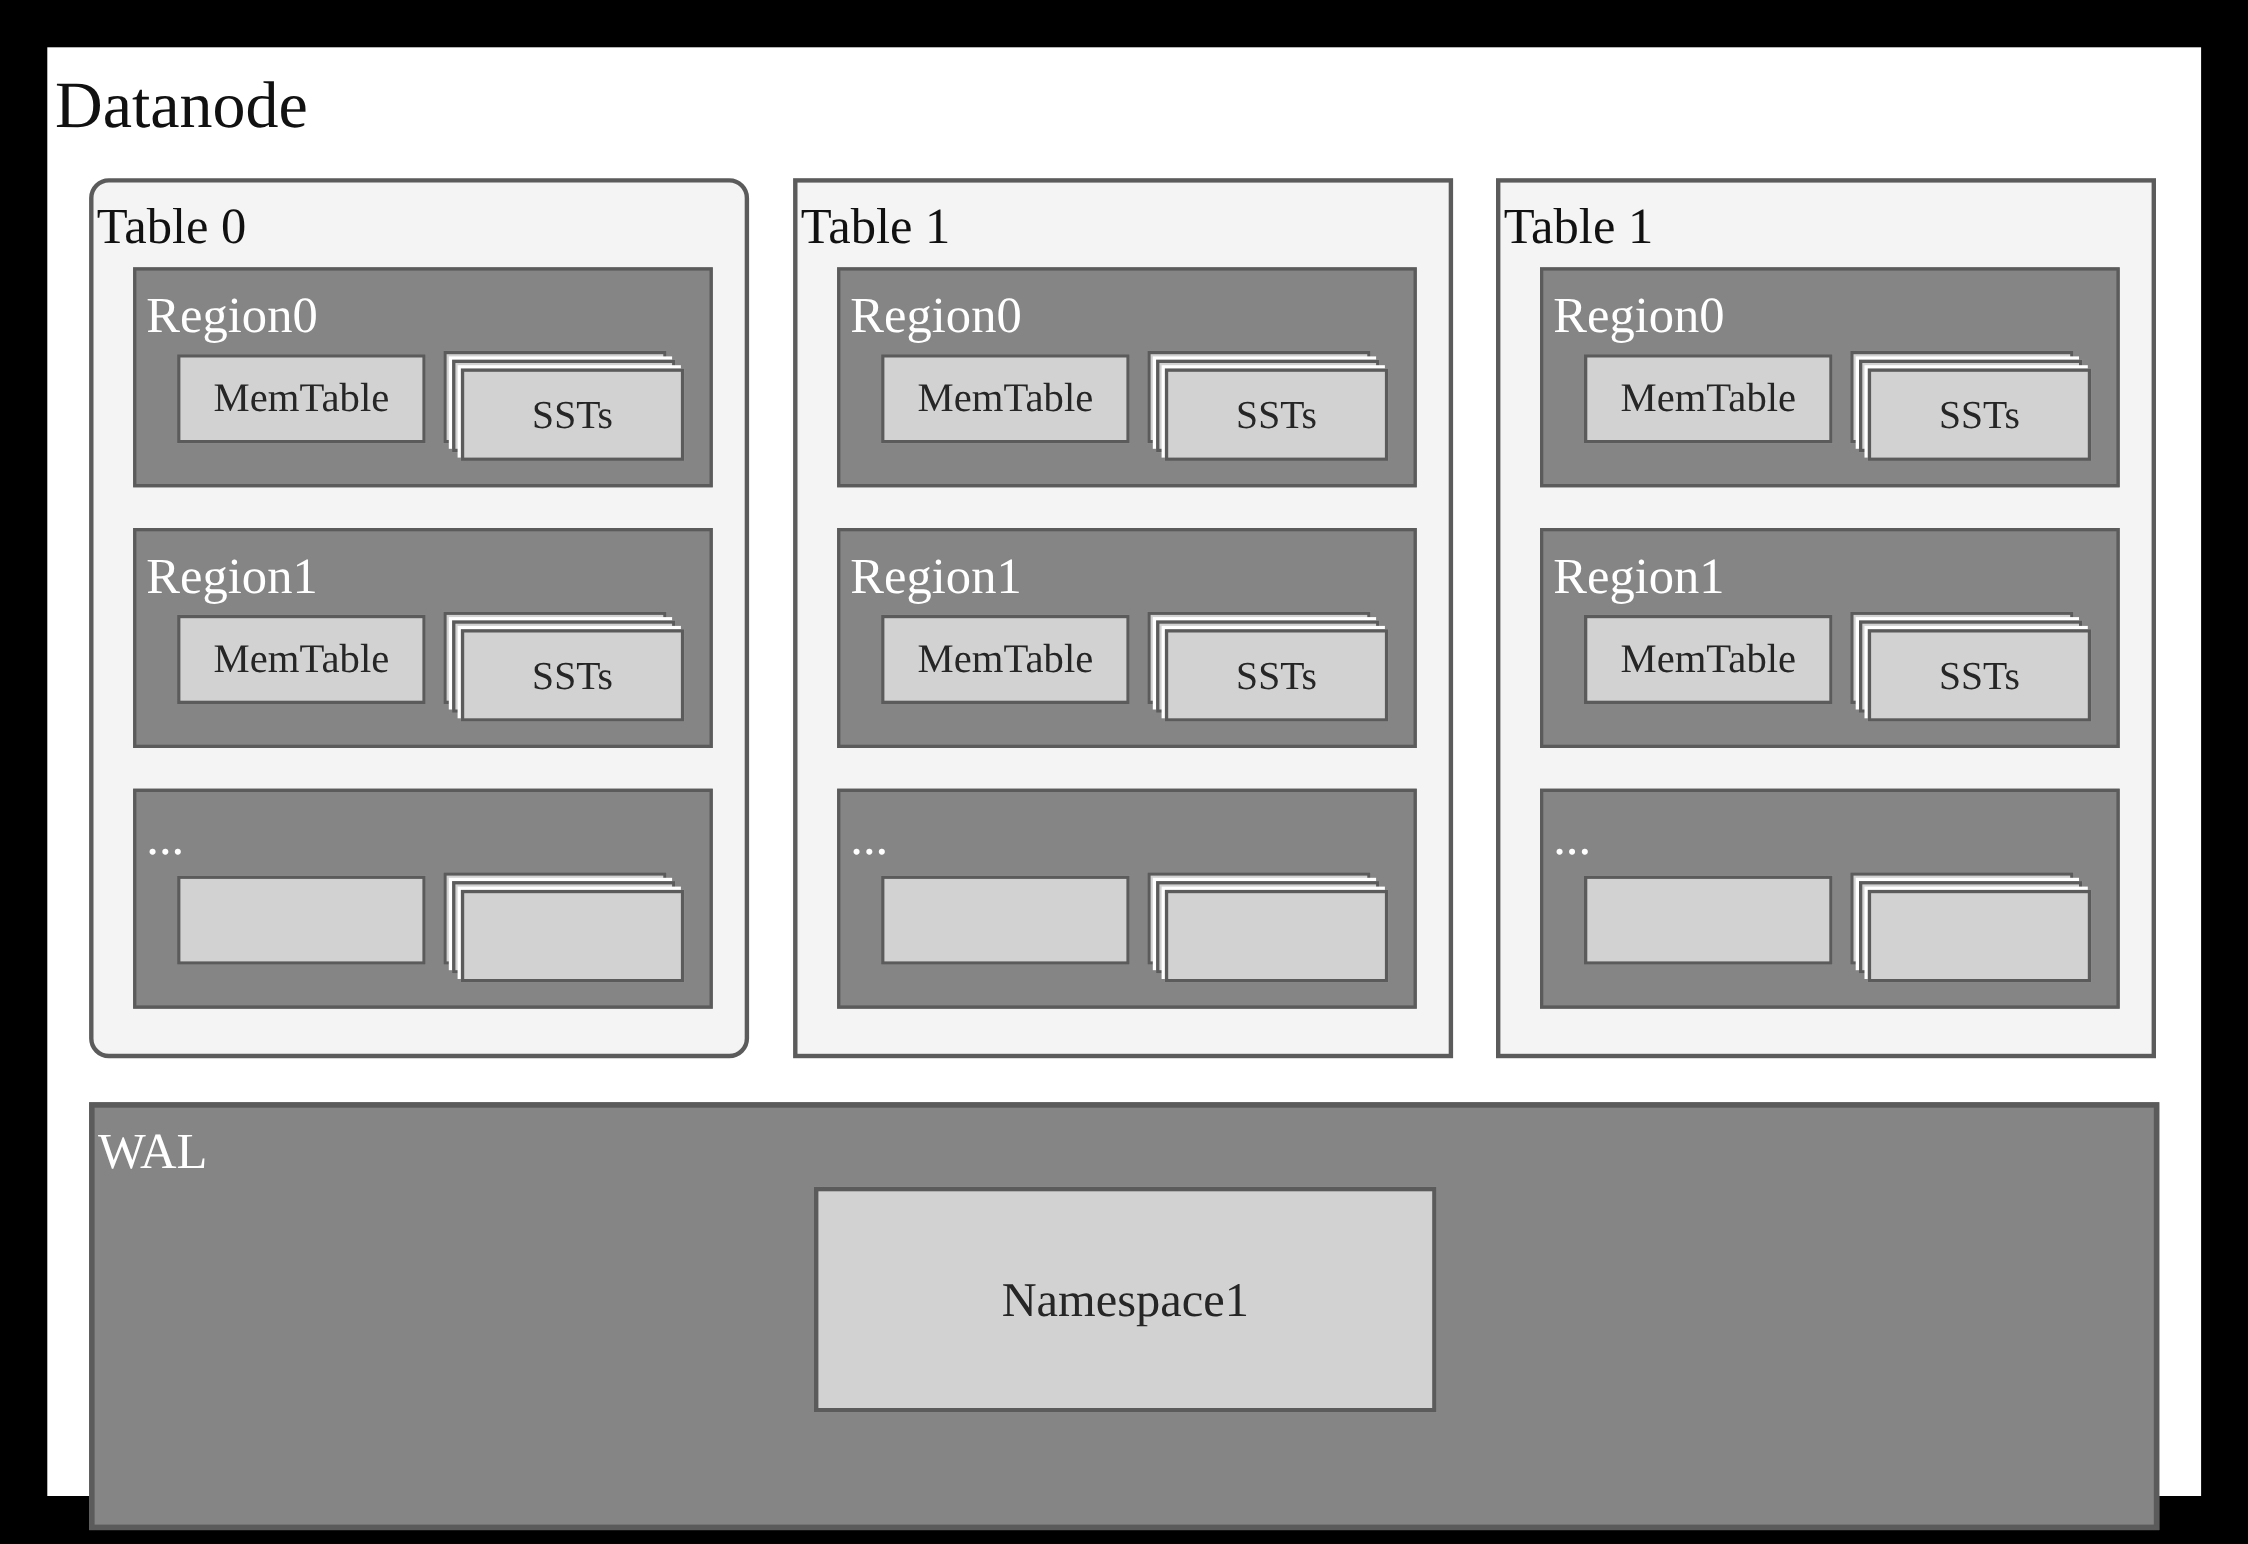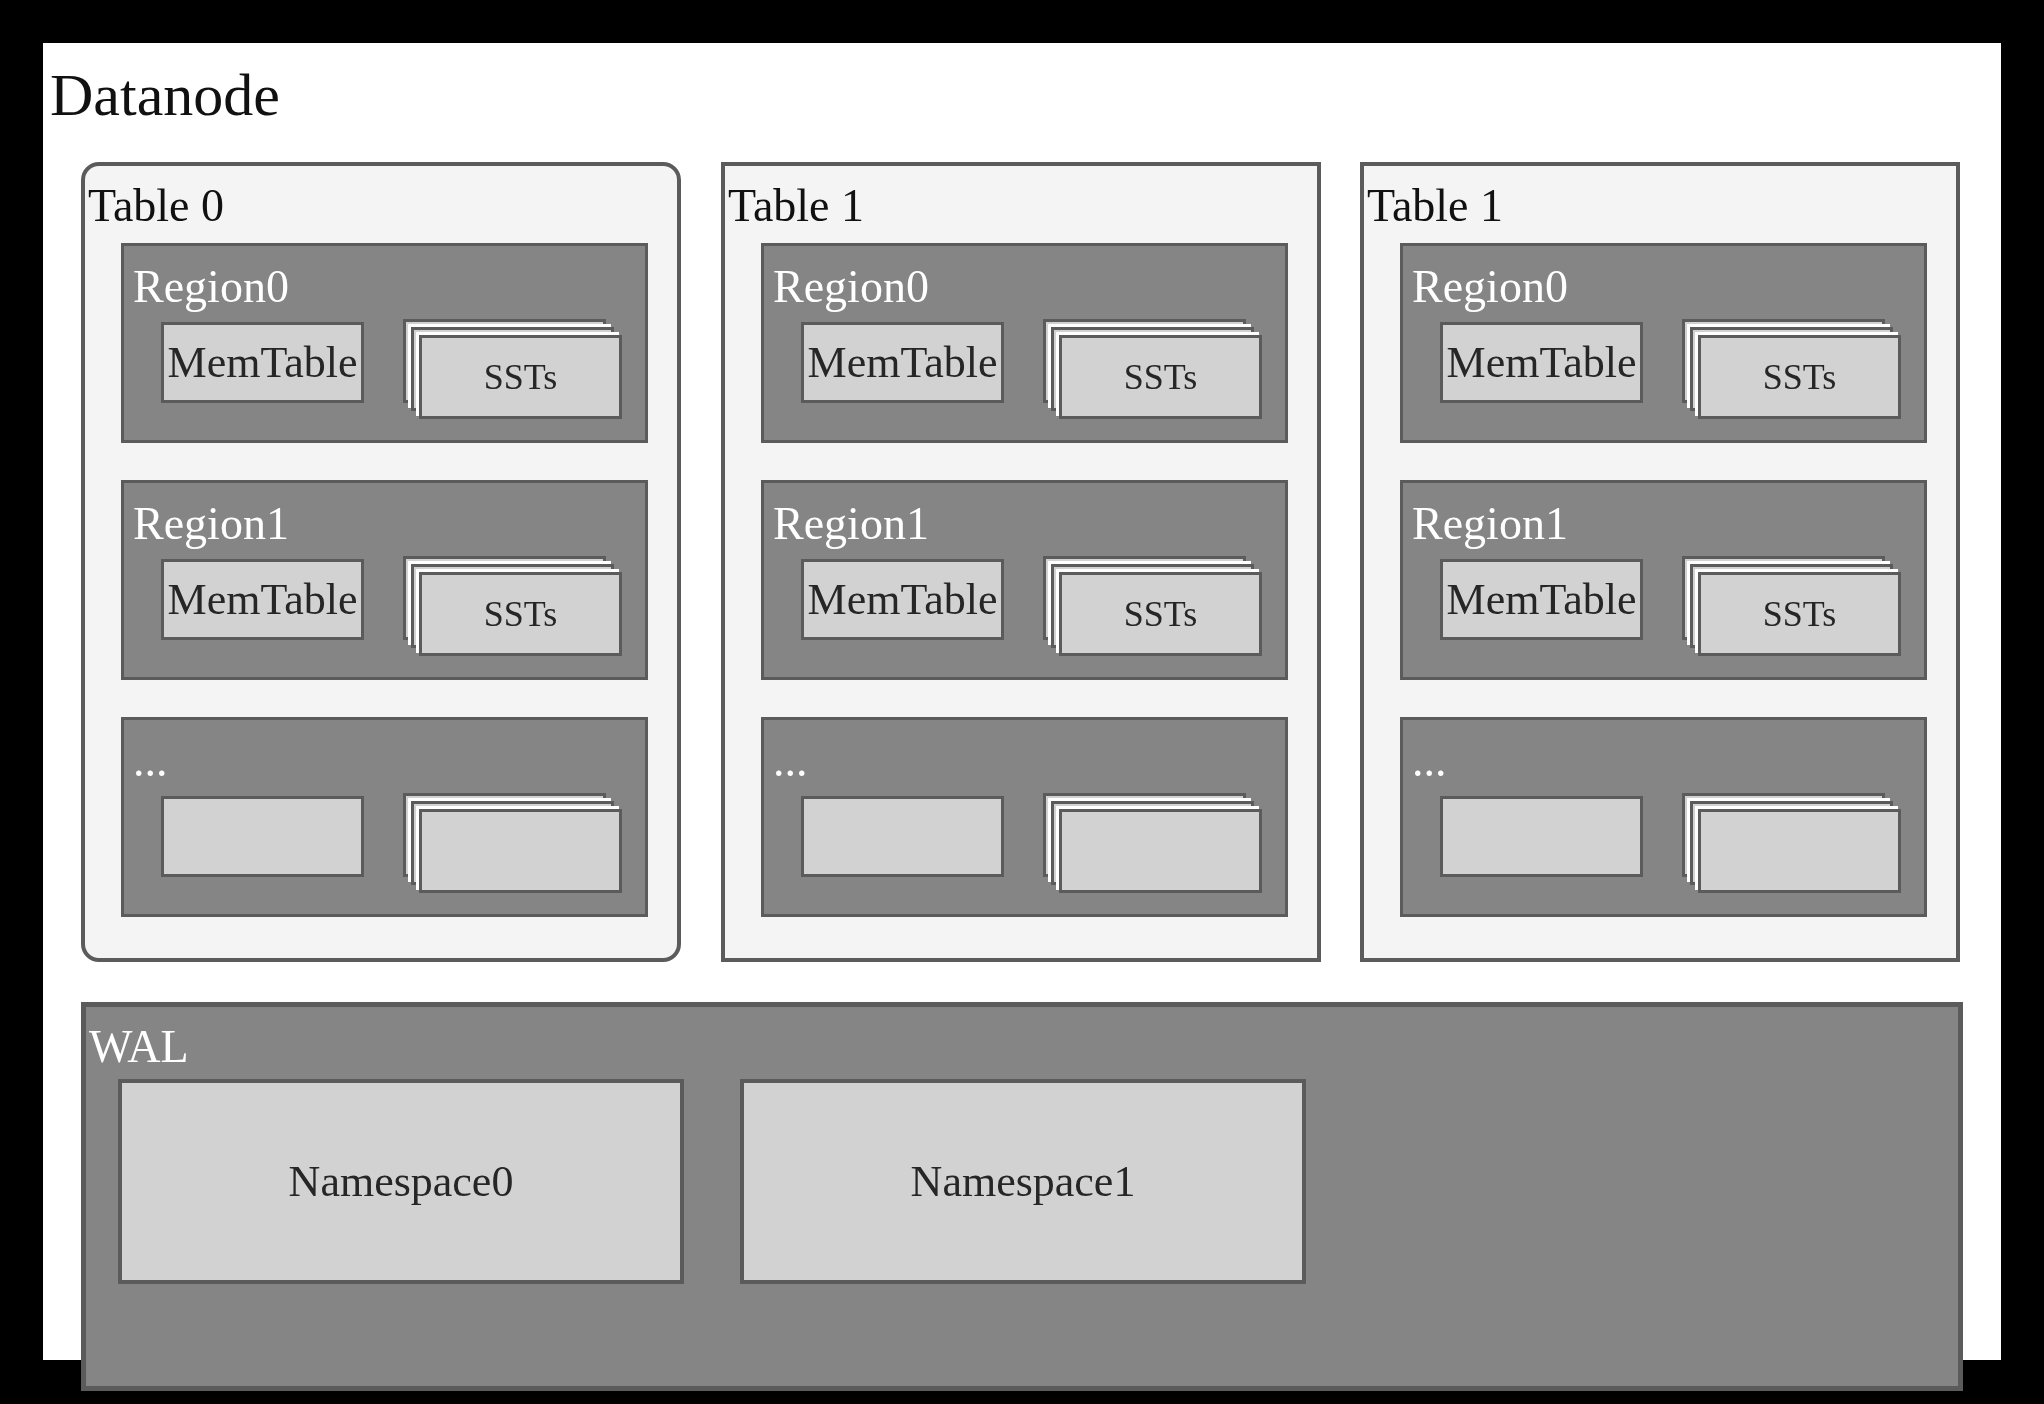--- a/index.html
+++ b/index.html
@@ -20,22 +20,22 @@
   .table-box.t1{left:678px;}
   .table-box.t2{left:1317px;}
   .table-label{position:absolute; left:3px; top:14px; font-size:46px; line-height:1.15; color:var(--text-black);}
 
   .region{position:absolute; left:36px; width:527px; height:200px; background:var(--panel-gray); border:3px solid var(--border-gray);}
   .region.r0{top:77px;}
   .region.r1{top:314px;}
   .region.r2{top:551px;}
   .region-label{position:absolute; left:9px; top:15px; font-size:46px; line-height:1.15; color:var(--text-white);}
 
-  .memtable{position:absolute; left:37px; top:76px; width:203px; height:81px; background:var(--box-gray); border:3px solid var(--border-gray);
-            display:flex; align-items:center; justify-content:center; font-size:44px; color:var(--text-dark);}
+  .memtable{position:absolute; left:37px; top:76px; width:226px; height:81px; background:var(--box-gray); border:3px solid var(--border-gray);
+            display:flex; align-items:center; justify-content:center; font-size:37px; color:var(--text-dark);}
 
   .ssts{position:absolute; left:279px; top:73px; width:220px; height:101px;}
   .sst-layer{position:absolute; width:203px; height:84px; background:var(--box-gray); border:3px solid var(--border-gray);}
   .sst-layer.l3{left:0; top:0;}
   .sst-layer.l2{left:8px; top:8px; box-shadow:-3px -3px 0 0 #ffffff;}
   .sst-layer.l1{left:16px; top:16px; box-shadow:-3px -3px 0 0 #ffffff;
                 display:flex; align-items:center; justify-content:center; font-size:36px; color:var(--text-dark);}
 
   .wal{position:absolute; left:38px; top:959px; width:1882px; height:389px; background:var(--panel-gray); border:5px solid var(--border-gray);}
   .wal-label{position:absolute; left:3px; top:14px; font-size:46px; line-height:1.15; color:var(--text-white);}
@@ -140,17 +140,16 @@
         <div class="ssts">
           <div class="sst-layer l3"></div>
           <div class="sst-layer l2"></div>
           <div class="sst-layer l1"></div>
         </div>
       </div>
     </div>
 
     <div class="wal">
       <div class="wal-label">WAL</div>
-      <div class="namespace n0">Namespace0</div>
       <div class="namespace n1">Namespace1</div>
     </div>
   </div>
 </div>
 
 </body></html>

